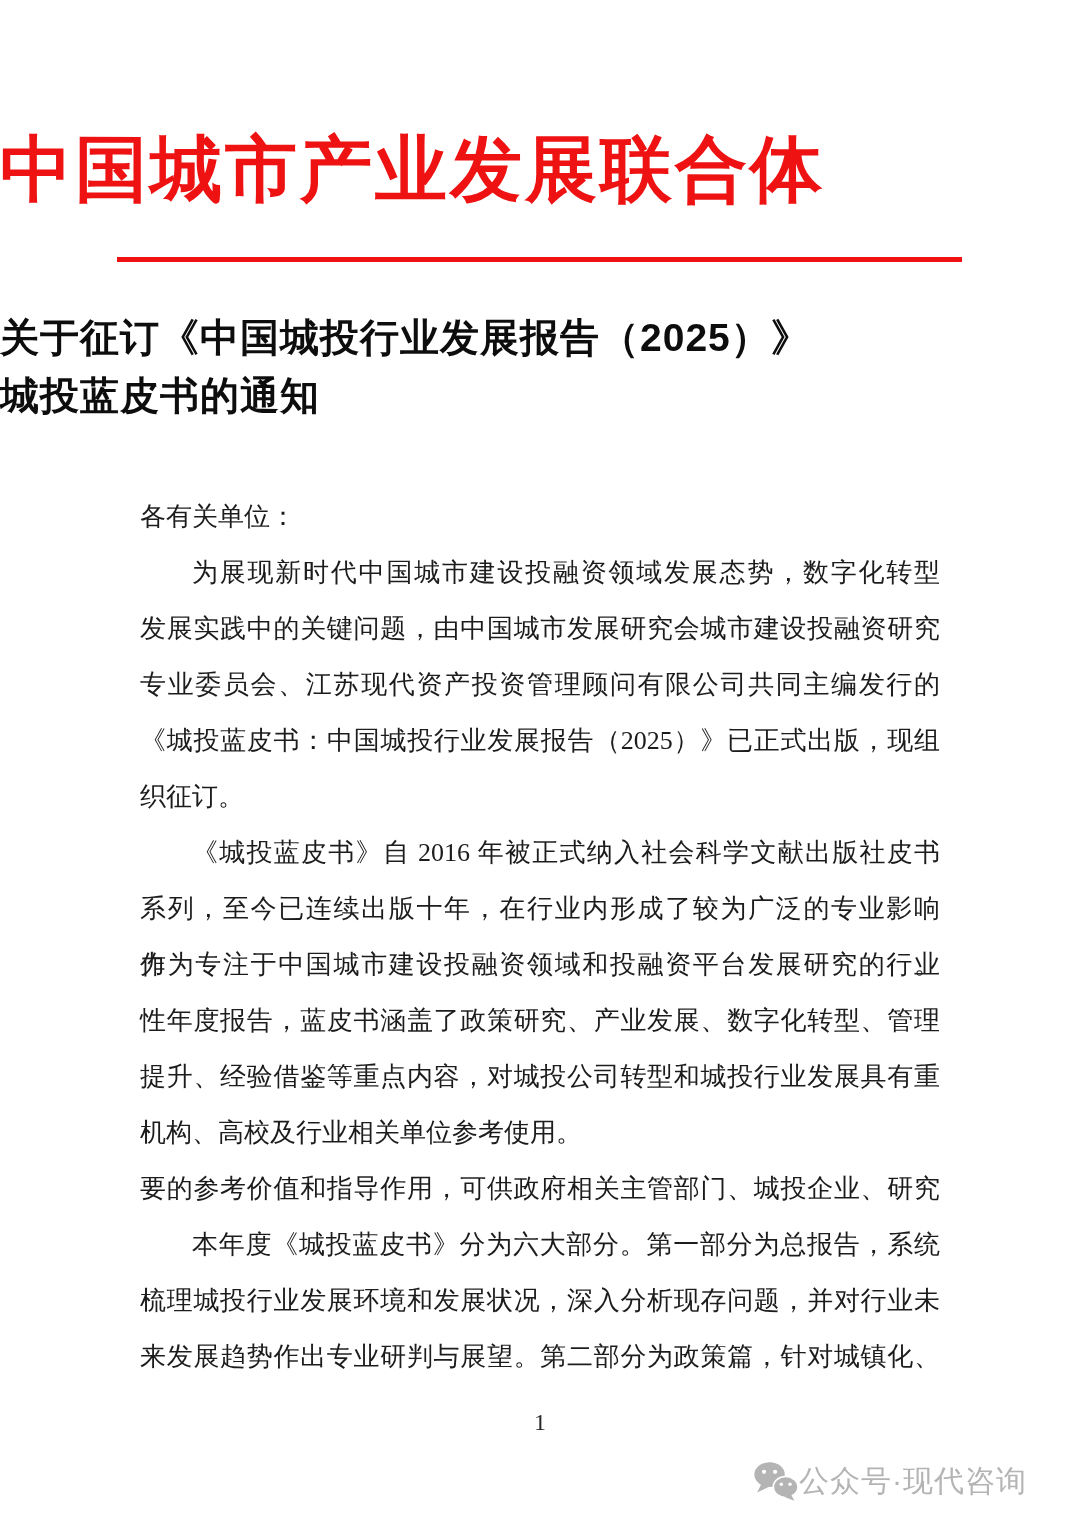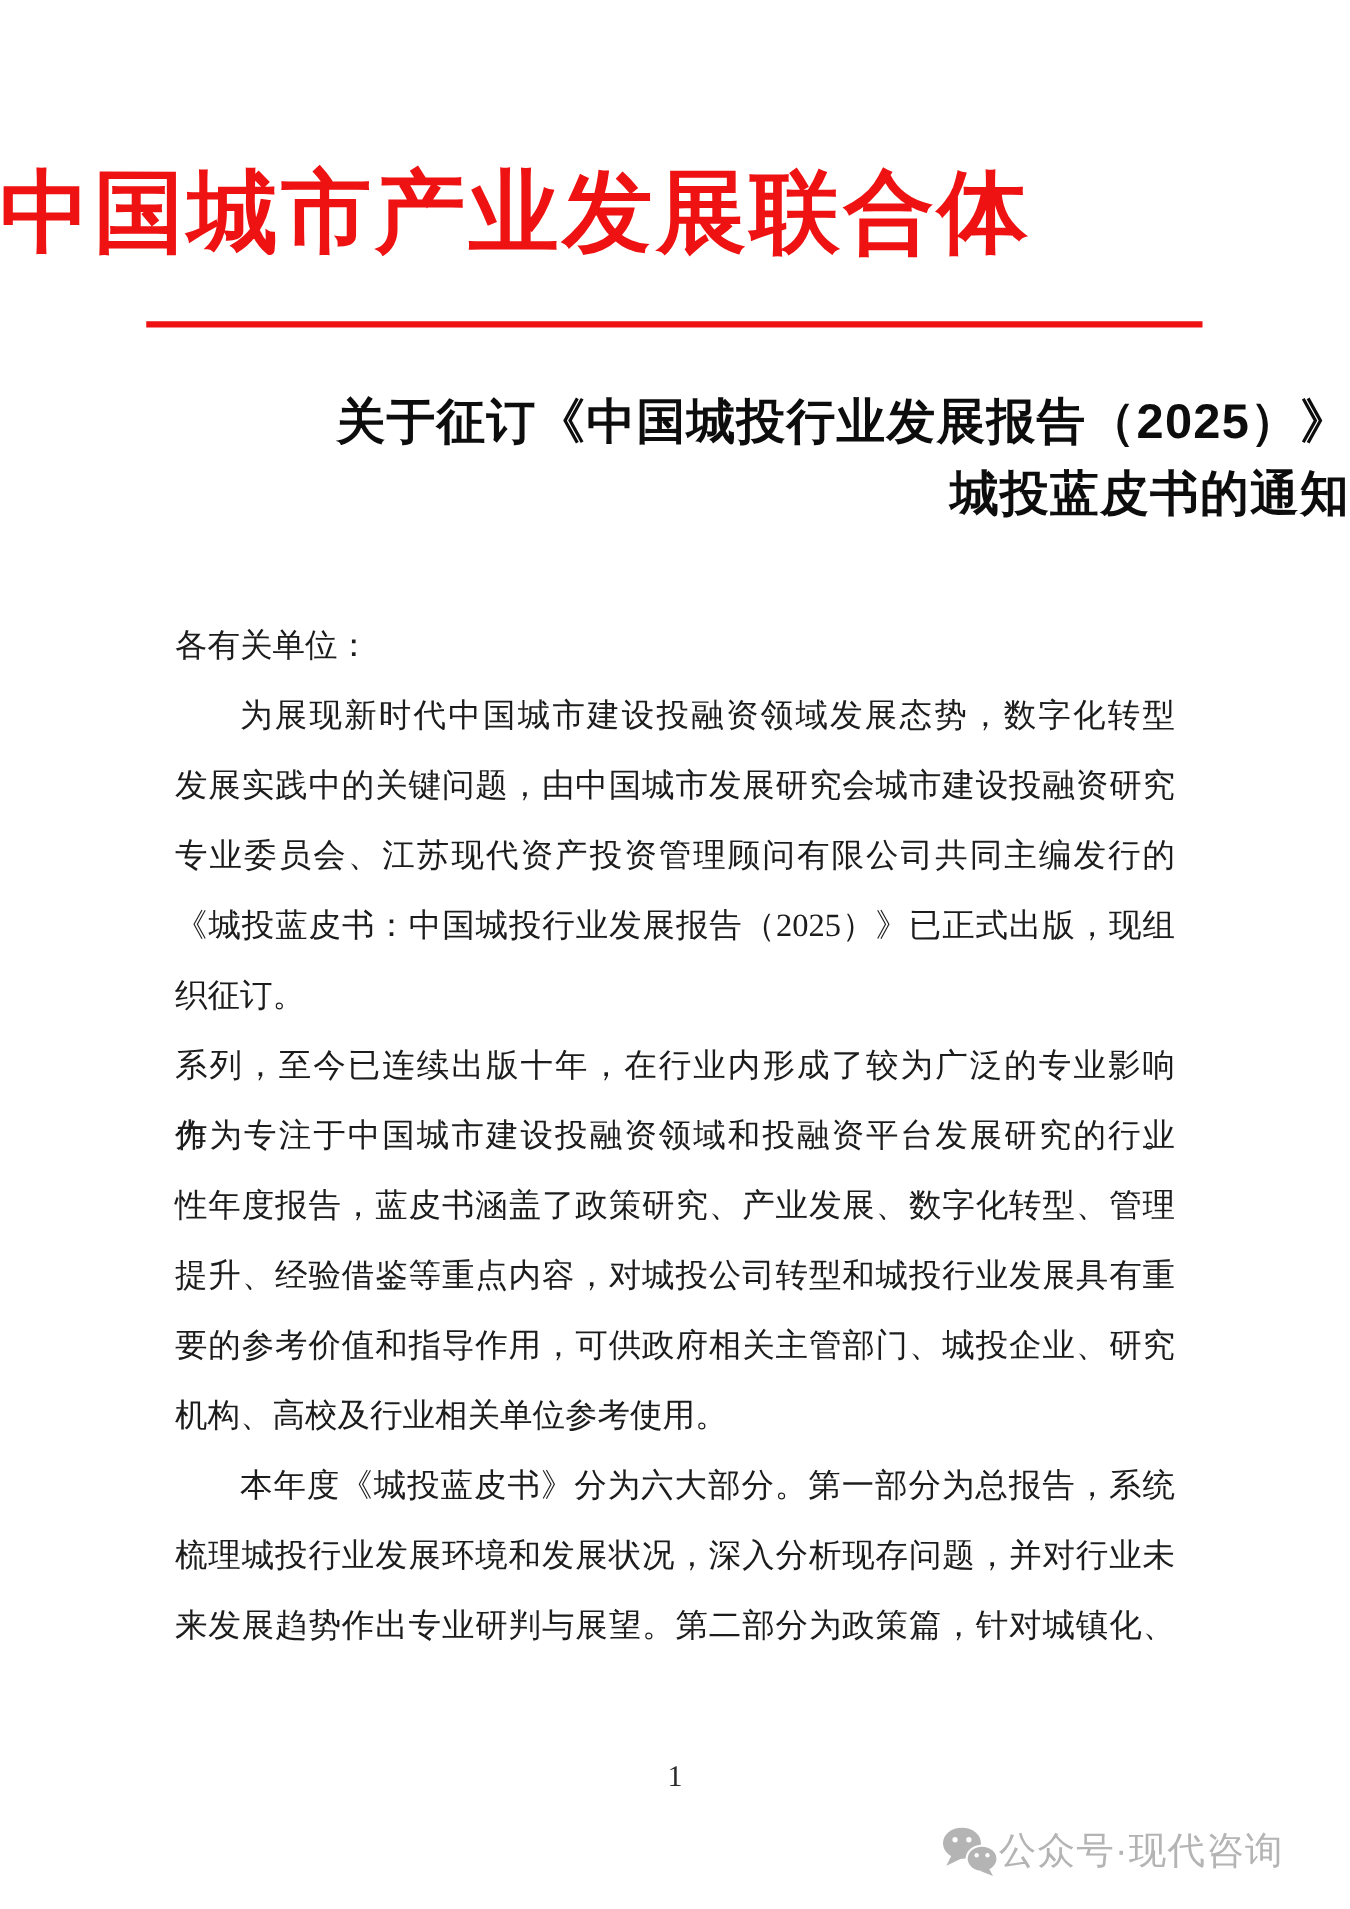--- a/index.html
+++ b/index.html
@@ -43,21 +43,21 @@
     width: 845px;
     height: 5px;
     background: var(--accent);
   }
   
   .doc-title {
     position: absolute;
     top: 309px;
     left: 0;
     width: 100%;
-    text-align: right;
+    text-align: left;
     font-family: "Liberation Sans", "DejaVu Sans", sans-serif;
     font-weight: bold;
     font-size: 39px;
     line-height: 58px;
     color: #0d0d0d;
     letter-spacing: 1px;
   }
   
   .body-block {
     position: absolute;
@@ -124,26 +124,27 @@
     <div>城投蓝皮书的通知</div>
   </div>
 
   <div class="body-block">
     <div class="ln">各有关单位：</div>
     <div class="ln j ind">为展现新时代中国城市建设投融资领域发展态势，数字化转型</div>
     <div class="ln j">发展实践中的关键问题，由中国城市发展研究会城市建设投融资研究</div>
     <div class="ln j">专业委员会、江苏现代资产投资管理顾问有限公司共同主编发行的</div>
     <div class="ln j">《城投蓝皮书：中国城投行业发展报告（2025）》已正式出版，现组</div>
     <div class="ln">织征订。</div>
+    <div class="ln j ind">《城投蓝皮书》自 2016 年被正式纳入社会科学文献出版社皮书</div>
     <div class="ln j">系列，至今已连续出版十年，在行业内形成了较为广泛的专业影响力。</div>
     <div class="ln j">作为专注于中国城市建设投融资领域和投融资平台发展研究的行业</div>
     <div class="ln j">性年度报告，蓝皮书涵盖了政策研究、产业发展、数字化转型、管理</div>
     <div class="ln j">提升、经验借鉴等重点内容，对城投公司转型和城投行业发展具有重</div>
+    <div class="ln">机构、高校及行业相关单位参考使用。</div>
     <div class="ln j">要的参考价值和指导作用，可供政府相关主管部门、城投企业、研究</div>
-    <div class="ln">机构、高校及行业相关单位参考使用。</div>
     <div class="ln j ind">本年度《城投蓝皮书》分为六大部分。第一部分为总报告，系统</div>
     <div class="ln j">梳理城投行业发展环境和发展状况，深入分析现存问题，并对行业未</div>
     <div class="ln j">来发展趋势作出专业研判与展望。第二部分为政策篇，针对城镇化、</div>
   </div>
 
   <div class="page-num">1</div>
 
   <div class="watermark">
     <svg class="wm-icon" width="46" height="40" viewBox="0 0 50 43" aria-hidden="true">
 

